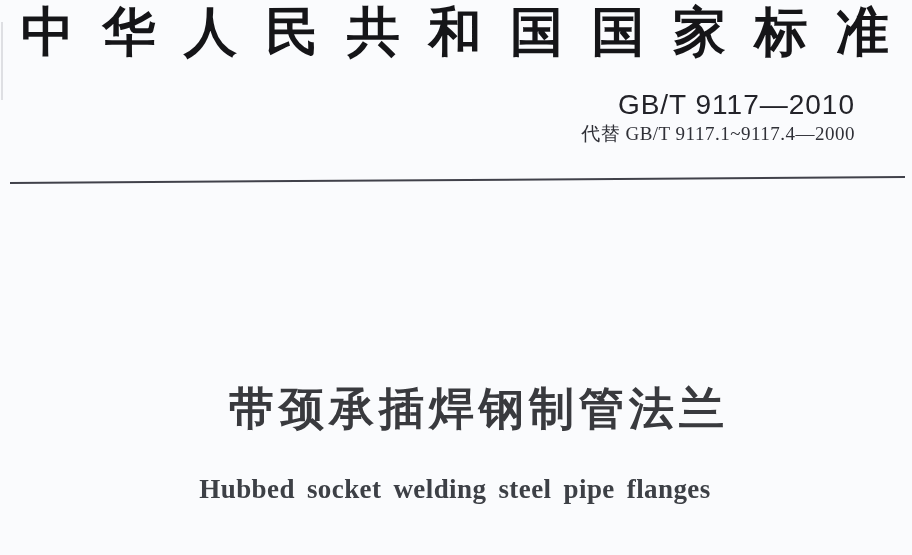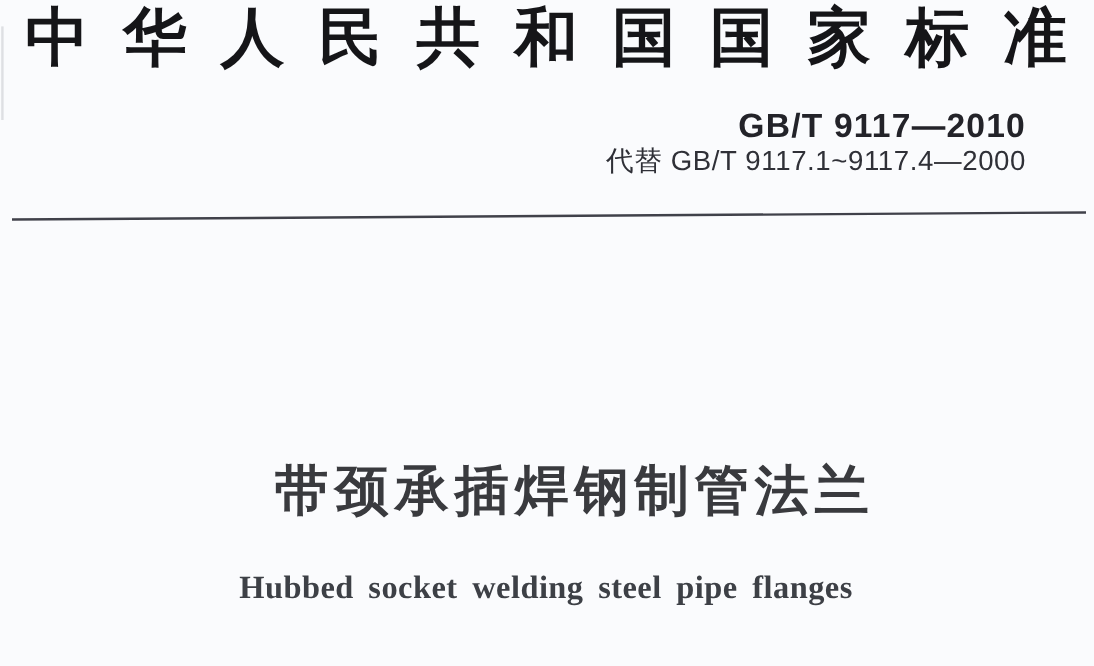--- a/index.html
+++ b/index.html
@@ -36,31 +36,31 @@
   }
   
   .code-block {
     position: absolute;
     top: 90px;
     right: 57px;
     text-align: right;
   }
   .code-line {
     font-family: "Liberation Sans", "DejaVu Sans", sans-serif;
-    font-weight: bold;
+    font-weight: normal;
     font-size: 28px;
     line-height: 30px;
     letter-spacing: 1px;
     color: #232329;
   }
   .replaces-line {
     margin-top: 3px;
-    font-family: Liberation Sans, sans-serif;
+    font-family: Liberation Serif, serif;
     font-weight: normal;
-    font-size: 23px;
+    font-size: 19px;
     line-height: 22px;
     letter-spacing: 0.5px;
     color: #2f3037;
   }
   
   .rule {
     position: absolute;
     top: 179px;
     left: 10px;
     width: 895px;

